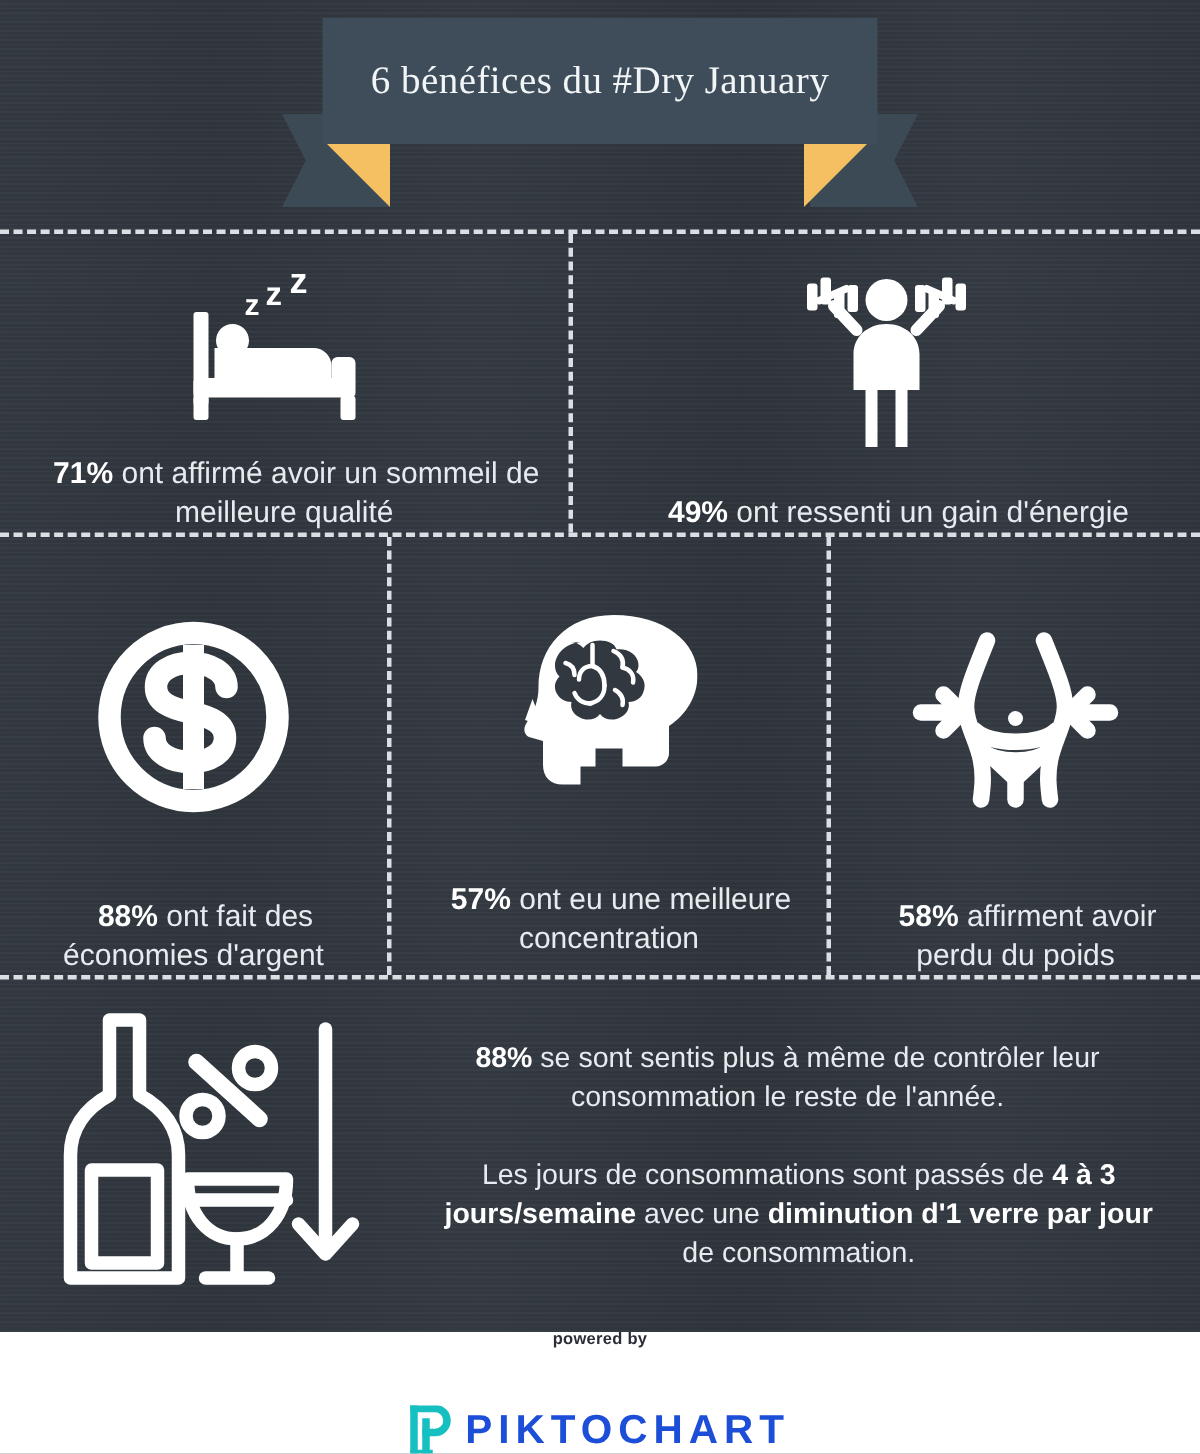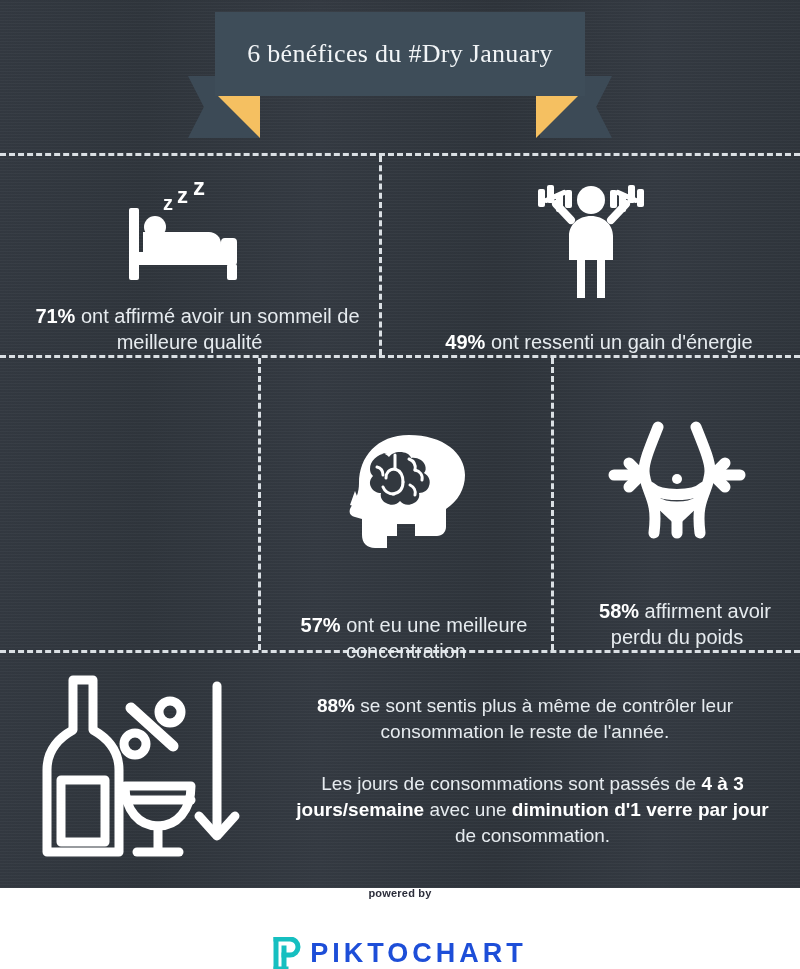--- a/index.html
+++ b/index.html
@@ -52,21 +52,21 @@
     font-size:20px;line-height:26px;font-weight:300;
     padding:0 8px;box-sizing:border-box;width:100%;
   }
   .cap b{font-weight:700;color:#ffffff;margin-left:16px;}
 
   
   #c1{left:0;   top:156px;width:379px;height:199px;}
   #c2{left:382px;top:156px;width:418px;height:199px;}
   
   #c3{left:0;   top:358px;width:258px;height:292px;}
-  #c4{left:261px;top:372px;width:290px;height:292px;}
+  #c4{left:261px;top:347px;width:290px;height:292px;}
   #c5{left:554px;top:358px;width:246px;height:292px;}
 
   
   #bottom{position:absolute;left:0;top:653px;width:800px;height:235px;display:flex;}
   #bottom-art{width:268px;display:flex;align-items:center;justify-content:center;}
   #bottom-text{flex:1;display:flex;flex-direction:column;align-items:center;
     justify-content:center;padding:0 22px 0 4px;box-sizing:border-box;}
   .para{color:#e6ebef;text-align:center;font-size:19px;line-height:26px;font-weight:300;}
   .para b{font-weight:700;color:#ffffff;}
   .para.p2{margin-top:26px;margin-left:15px;}
@@ -143,20 +143,32 @@
           <rect x="84" y="10" width="7" height="18" rx="2"></rect>
           <rect x="89" y="14" width="24" height="5" rx="2" transform="rotate(24 101 16)"></rect>
         </g>
       </svg>
     </div>
     <div class="cap">
       <b>49%</b><span> ont ressenti un gain d'énergie</span>
     </div>
   </div>
 
+  <div class="cell" id="c3">
+    <div class="art">
+      <svg width="136" height="136" viewBox="0 0 136 136" aria-hidden="true">
+        <circle cx="68" cy="68" r="56" fill="none" stroke="#ffffff" stroke-width="15"></circle>
+        <rect x="61" y="20" width="14" height="96" fill="#ffffff"></rect>
+        <path d="M90 48 c0-10 -11-16 -24-16 c-13 0 -23 6 -23 16 c0 10 9 14 23 17 c14 3 23 7 23 17 c0 10 -10 16 -23 16 c-13 0 -24 -6 -24 -16" fill="none" stroke="#ffffff" stroke-width="15" stroke-linecap="round"></path>
+      </svg>
+    </div>
+    <div class="cap">
+      <b>88%</b><span> ont fait des économies d'argent</span>
+    </div>
+  </div>
 
   <div class="cell" id="c4">
     <div class="art">
       <svg width="118" height="122" viewBox="0 0 118 122" aria-hidden="true">
         <path d="M62 4 C30 4 12 26 12 52 c0 10 -3 16 -8 24 c-3 5 -1 9 4 10 l7 2 v16 c0 8 5 13 13 13 h12 v-12 h10 v-12 h18 v12 h22 c5 0 9-4 9-9 V78 c12-8 19-20 19-34 C118 22 96 4 62 4 z" fill="#ffffff"></path>
         <path d="M8 60 l-5 14 l12 4 z" fill="#ffffff"></path>
         <g fill="#32383f">
           <path d="M40 22 c-10 1 -17 8 -17 16 c0 3 1 5 3 7 c-3 3 -4 7 -2 11 c2 4 6 6 10 6 c-1 4 1 8 5 10 c5 3 11 2 14 -2 c3 4 9 5 14 2 c4 -2 6 -6 5 -10 c5 0 9 -3 10 -7 c2 -5 0 -10 -5 -13 c2 -2 2 -5 1 -8 c-2 -5 -8 -8 -14 -7 c-1 -4 -6 -6 -11 -6 c-5 0 -9 2 -11 5 c-2 -2 -5 -4 -8 -4 z"></path>
         </g>
         <g fill="none" stroke="#ffffff" stroke-width="3" stroke-linecap="round">

